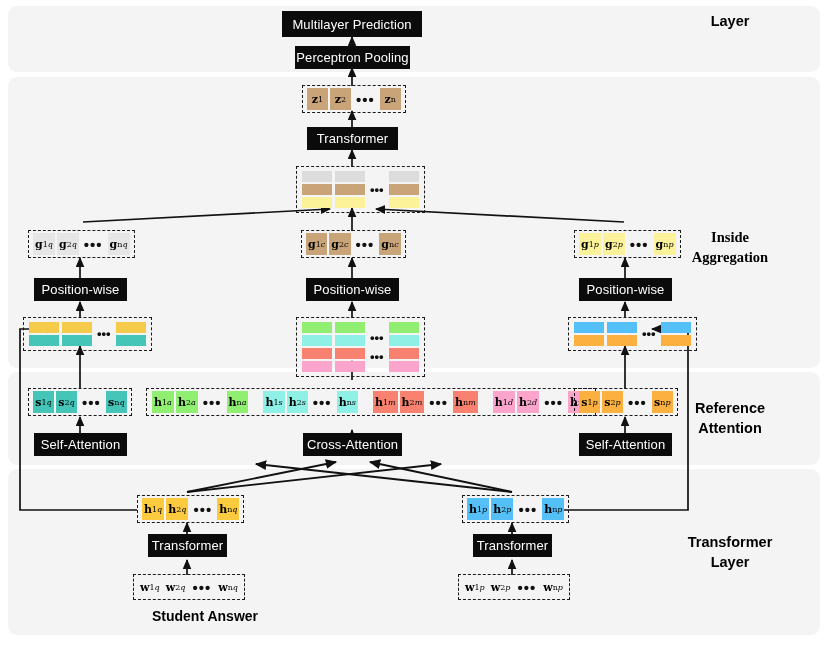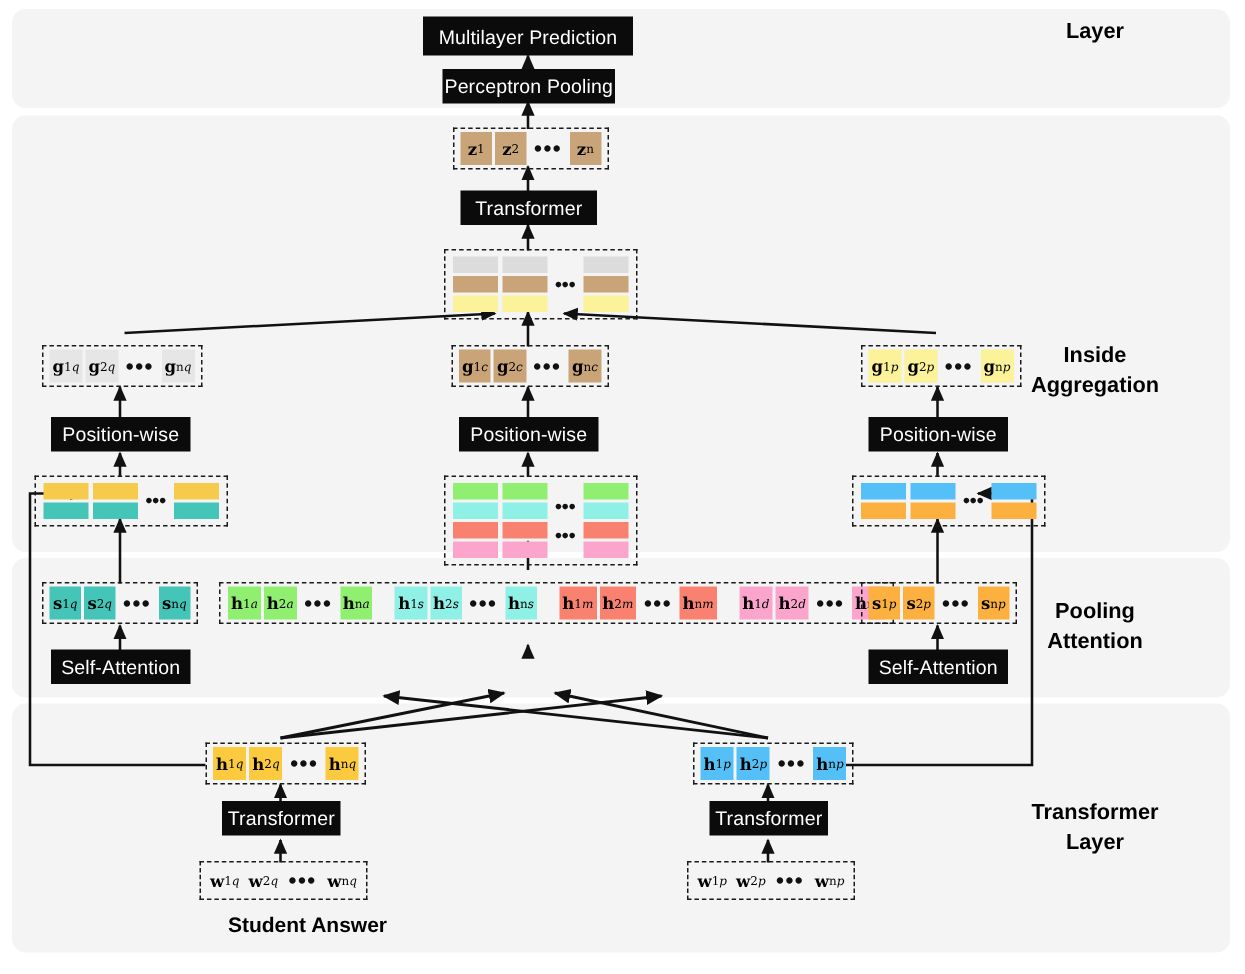--- a/index.html
+++ b/index.html
@@ -70,26 +70,26 @@
 <div id="stage">
 
   <div class="band" style="left:8px; top:6px; width:812px; height:66px;"></div>
   <div class="band" style="left:8px; top:77px; width:812px; height:291px;"></div>
   <div class="band" style="left:8px; top:372px; width:812px; height:93px;"></div>
   <div class="band" style="left:8px; top:469px; width:812px; height:166px;"></div>
 
   <div class="band-label" style="left:650px; top:12px;">
     <div>Layer</div>
   </div>
-  <div class="band-label" style="left:650px; top:228px;">
+  <div class="band-label" style="left:650px; top:228px;font-family:Liberation Serif, serif;">
     <div>Inside</div>
     <div>Aggregation</div>
   </div>
   <div class="band-label" style="left:650px; top:399px;">
-    <div>Pooling</div>
+    <div>Reference</div>
     <div>Attention</div>
   </div>
   <div class="band-label" style="left:650px; top:533px;">
     <div>Transformer</div>
     <div>Layer</div>
   </div>
 
   <svg id="wires" viewBox="0 0 830 649">
     <defs>
       <marker id="ah" markerWidth="7" markerHeight="7" refX="5.4" refY="2.6" orient="auto" markerUnits="strokeWidth">
@@ -446,20 +446,23 @@
       <span class="cell" style="background: rgb(251, 176, 64);">
         <span class="bl">s</span>
         <span class="sub">n</span>
         <span class="sup">p</span>
       </span>
     </div>
 
   <div class="op" style="left:34px; top:433px; width:93px; height:23px;">
     <span>Self-Attention</span>
   </div>
+  <div class="op" style="left:303px; top:433px; width:99px; height:23px;">
+    <span>Cross-Attention</span>
+  </div>
   <div class="op" style="left:579px; top:433px; width:93px; height:23px;">
     <span>Self-Attention</span>
   </div>
 
   <div class="grp tight" style="left:137px; top:495px; height:28px;">
       <span class="cell" style="background: rgb(251, 202, 62);">
         <span class="bl">h</span>
         <span class="sub">1</span>
         <span class="sup">q</span>
       </span>

